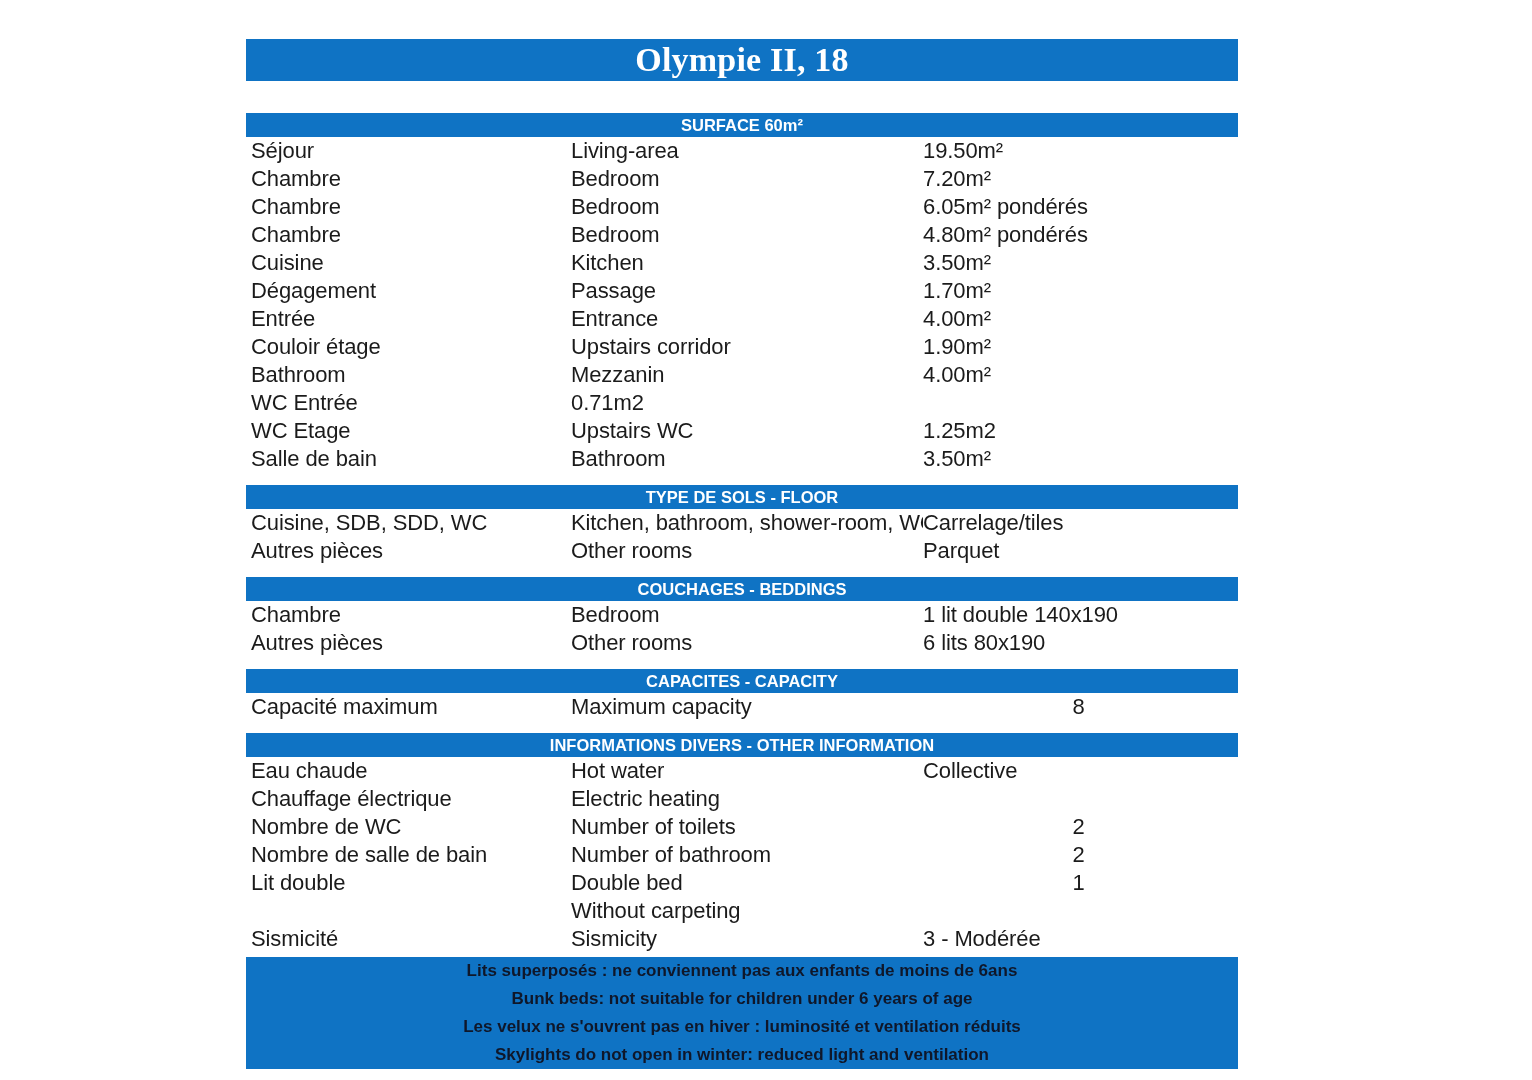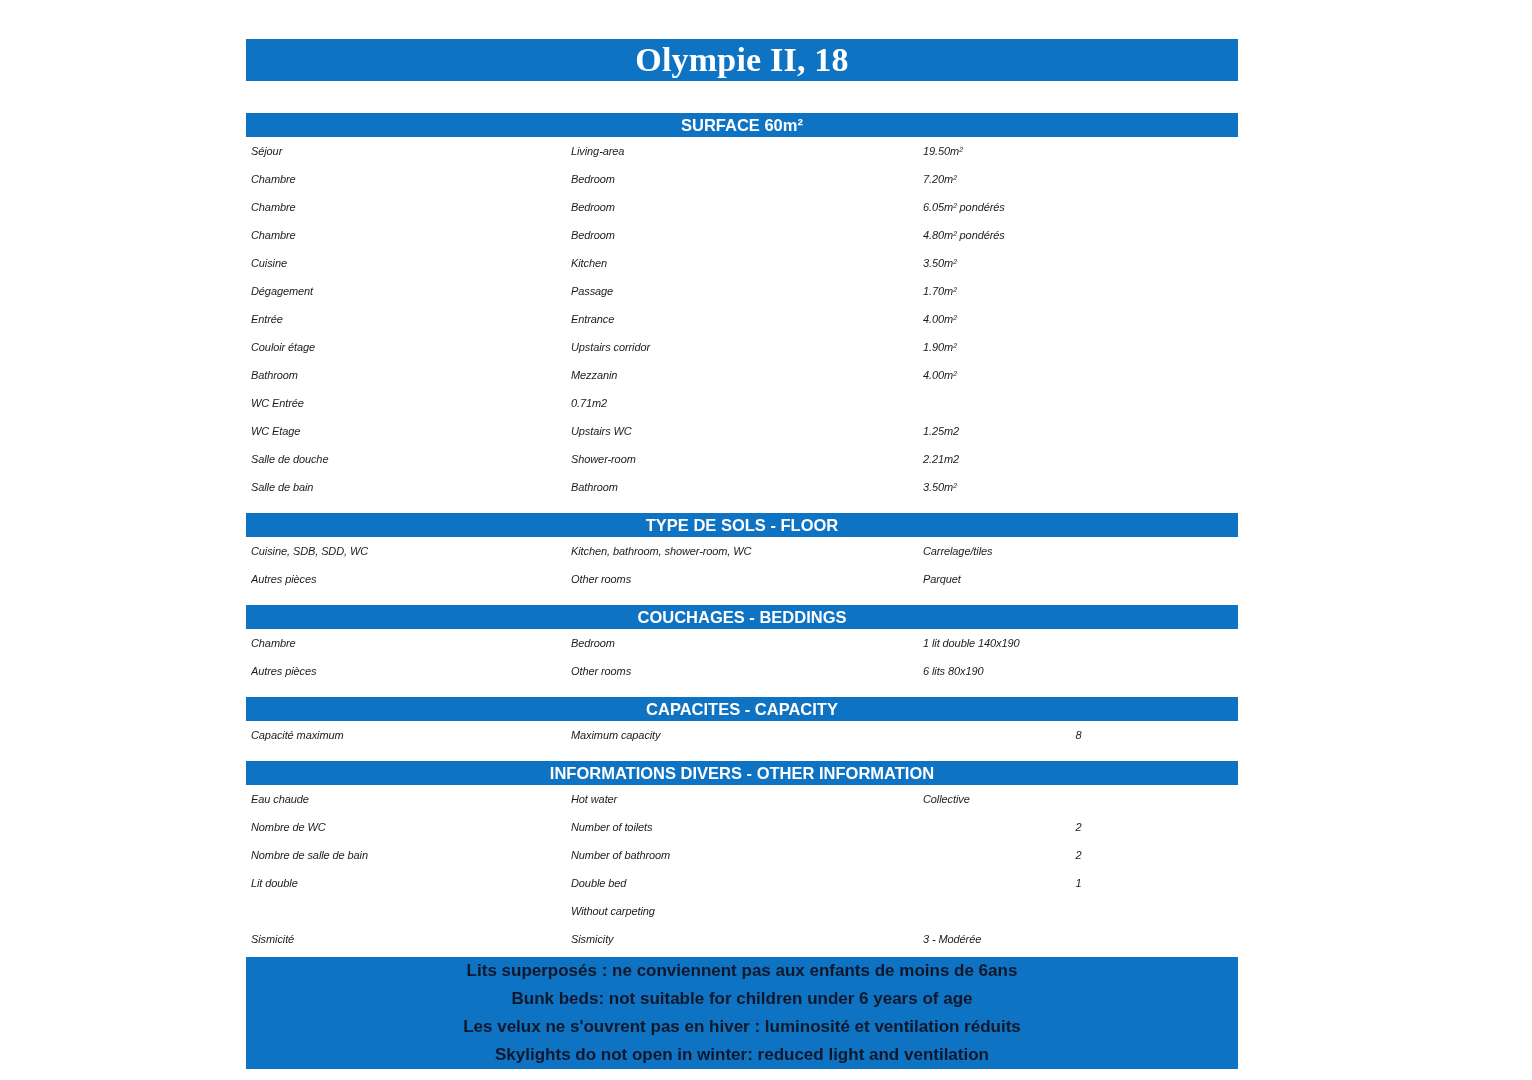--- a/index.html
+++ b/index.html
@@ -37,24 +37,23 @@
     text-align: center;
     line-height: 24px;
   }
   .sec-header.gap { margin-top: 12px; }
 
   .row {
     display: grid;
     grid-template-columns: 320px 352px 1fr;
     height: 28px;
     align-items: center;
-    font-size: 11px;
+    font-size: 22px;
     padding-left: 5px;
     letter-spacing: -0.1px;
-    font-style: italic;
   }
   .c1, .c2, .c3 { white-space: nowrap; overflow: hidden; }
   .c3.center { text-align: center; padding-right: 4px; }
 
   .footer {
     margin-top: 4px;
     background: var(--blue);
     color: #0f172a;
     font-size: 17px;
     font-weight: 700;
@@ -120,25 +119,20 @@
     <div class="row">
       <span class="c1">WC Entrée</span>
       <span class="c3">0.71m2</span>
     </div>
     <div class="row">
       <span class="c1">WC Etage</span>
       <span class="c2">Upstairs WC</span>
       <span class="c3">1.25m2</span>
     </div>
     <div class="row">
-      <span class="c1">Salle de douche</span>
-      <span class="c2">Shower-room</span>
-      <span class="c3">2.21m2</span>
-    </div>
-    <div class="row">
       <span class="c1">Salle de bain</span>
       <span class="c2">Bathroom</span>
       <span class="c3">3.50m²</span>
     </div>
 
     <div class="sec-header gap">TYPE DE SOLS - FLOOR</div>
     <div class="row">
       <span class="c1">Cuisine, SDB, SDD, WC</span>
       <span class="c2">Kitchen, bathroom, shower-room, WC</span>
       <span class="c3">Carrelage/tiles</span>
@@ -166,20 +160,25 @@
       <span class="c1">Capacité maximum</span>
       <span class="c2">Maximum capacity</span>
       <span class="c3 center">8</span>
     </div>
 
     <div class="sec-header gap">INFORMATIONS DIVERS - OTHER INFORMATION</div>
     <div class="row">
       <span class="c1">Eau chaude</span>
       <span class="c2">Hot water</span>
       <span class="c3">Collective</span>
+    </div>
+    <div class="row">
+      <span class="c1">Chauffage électrique</span>
+      <span class="c2">Electric heating</span>
+      <span class="c3"></span>
     </div>
     <div class="row">
       <span class="c1">Nombre de WC</span>
       <span class="c2">Number of toilets</span>
       <span class="c3 center">2</span>
     </div>
     <div class="row">
       <span class="c1">Nombre de salle de bain</span>
       <span class="c2">Number of bathroom</span>
       <span class="c3 center">2</span>

